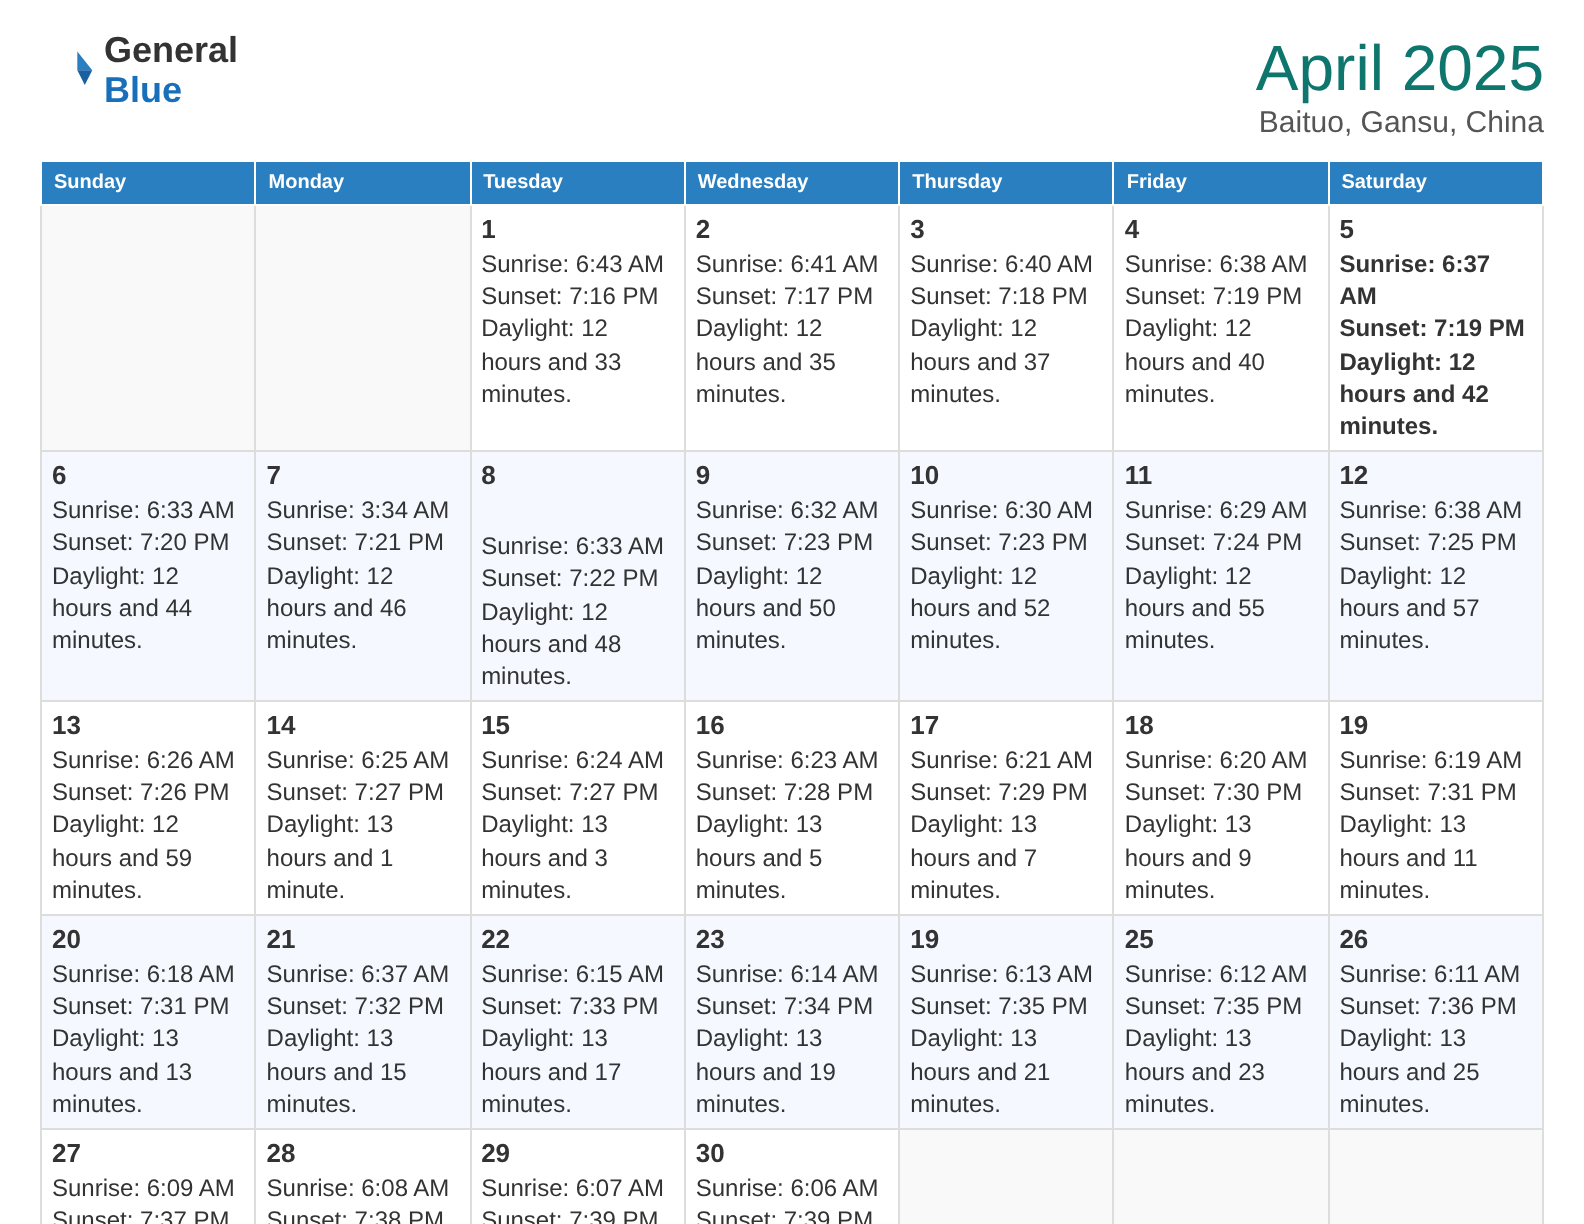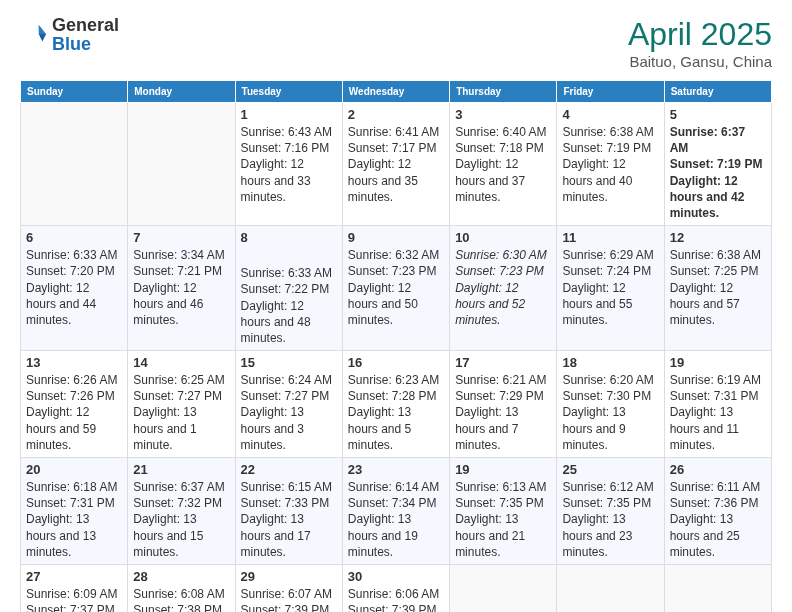--- a/index.html
+++ b/index.html
@@ -179,21 +179,21 @@
 Daylight: 12 hours and 48 minutes.</div>
           </td>
           <td>
             <div class="cell-day">9</div>
             <div class="cell-info" style="white-space: pre-line;">Sunrise: 6:32 AM
 Sunset: 7:23 PM
 Daylight: 12 hours and 50 minutes.</div>
           </td>
           <td>
             <div class="cell-day">10</div>
-            <div class="cell-info" style="white-space: pre-line; font-style: italic;">Sunrise: 6:30 AM
+            <div class="cell-info" style="white-space: pre-line;">Sunrise: 6:30 AM
 Sunset: 7:23 PM
 Daylight: 12 hours and 52 minutes.</div>
           </td>
           <td>
             <div class="cell-day">11</div>
             <div class="cell-info" style="white-space: pre-line;">Sunrise: 6:29 AM
 Sunset: 7:24 PM
 Daylight: 12 hours and 55 minutes.</div>
           </td>
           <td>

